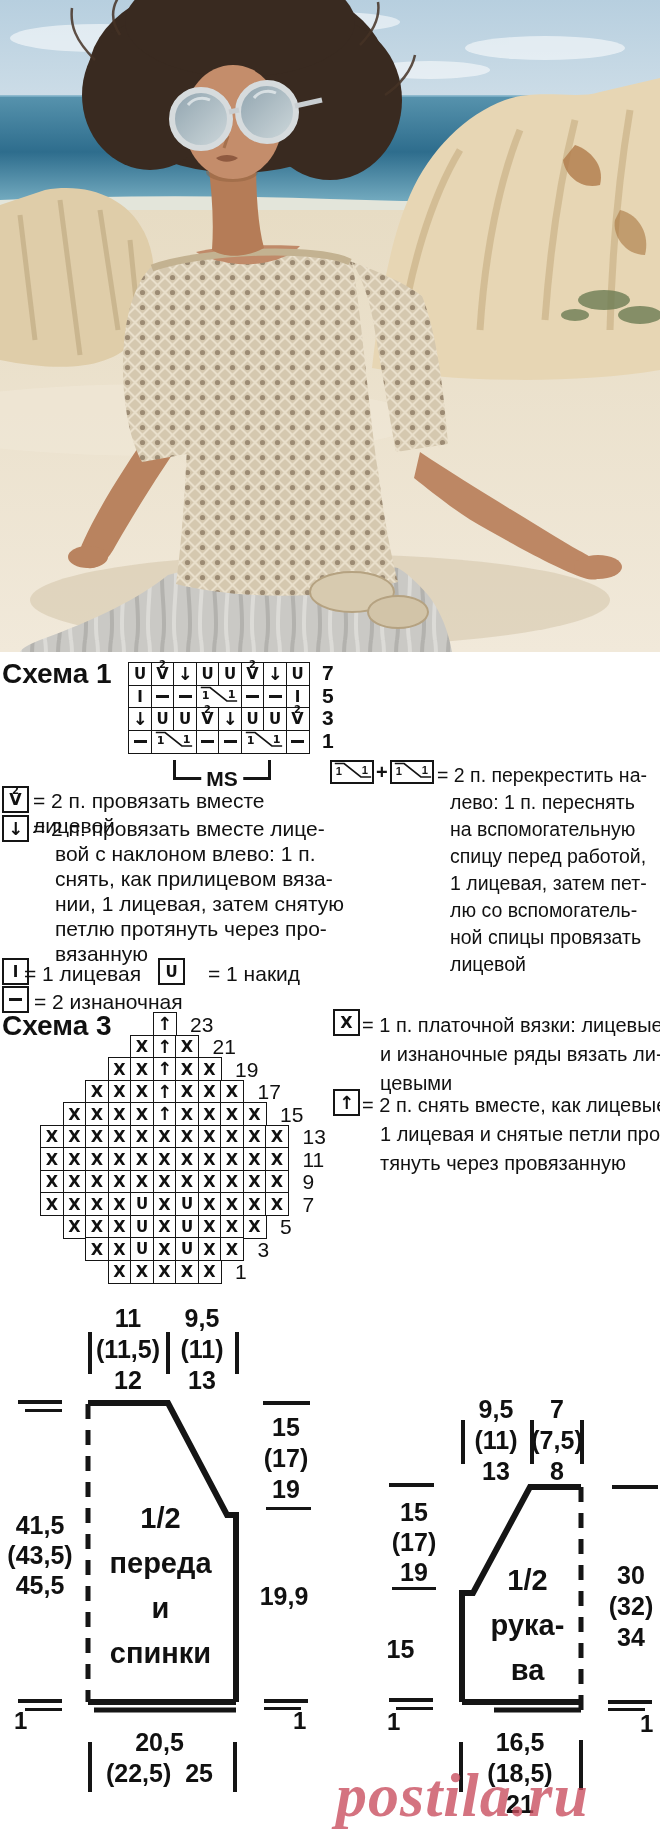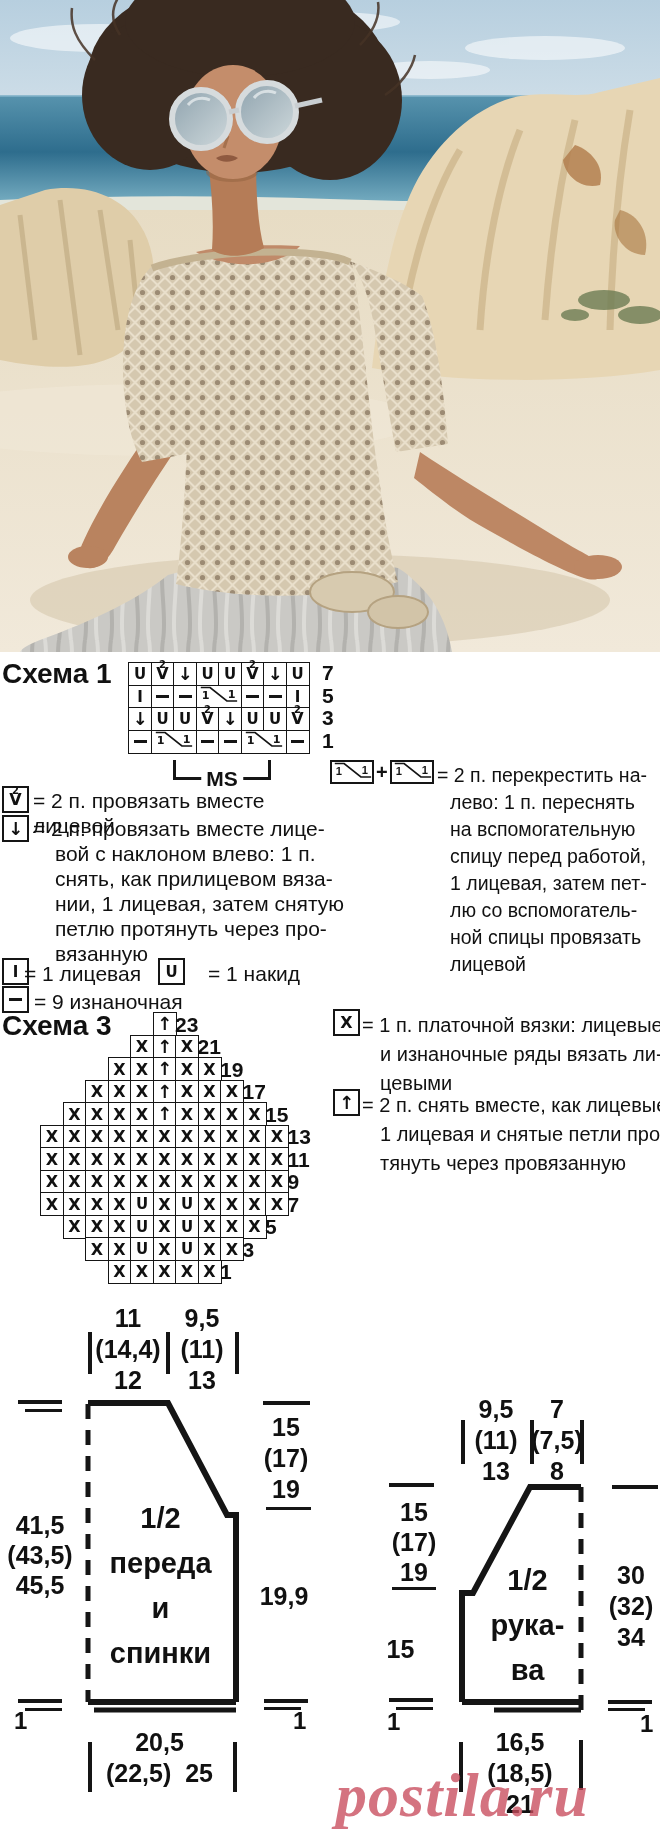--- a/index.html
+++ b/index.html
@@ -13,21 +13,21 @@
         margin-right:-1.5px;display:flex;align-items:center;justify-content:center;
         background:#fff;font-family:"DejaVu Sans",sans-serif;font-weight:bold}
   .cell.wide{width:46.5px}
   .syU{font-size:15px}.syX{font-size:16px}.syK{font-size:15px}
   .arrow{font-size:18px;line-height:1}
   .dash{width:13px;height:2.5px;background:#151515;display:block}
   .v2{position:relative;display:inline-block;font-size:16px;line-height:1;font-weight:bold}
   .v2 i{position:absolute;top:-6px;left:50%;transform:translateX(-50%);
         font-size:10px;font-style:normal;font-weight:bold}
   #c1nums div{height:22.5px;line-height:22.5px;font-size:21px;font-weight:bold}
-  .c3lab{margin-left:0;font-size:21px;font-weight:bold;line-height:23px;align-self:center}
+  .c3lab{margin-left:15px;font-size:21px;font-weight:normal;line-height:23px;align-self:center}
   .msbracket{border-left:3px solid #151515;border-right:3px solid #151515;border-bottom:3px solid #151515}
   .mslabel{position:absolute;left:50%;bottom:-14px;transform:translateX(-50%);
            background:#fff;padding:0 5px;font-size:21px;font-weight:bold}
   .symbox{box-sizing:border-box;position:absolute;width:27px;height:27px;border:2px solid #151515;
           display:flex;align-items:center;justify-content:center;background:#fff;
           font-family:"DejaVu Sans",sans-serif;font-weight:bold}
   .cablebox{box-sizing:border-box;position:absolute;width:44px;height:24px;border:2px solid #151515;
             display:flex;align-items:center;justify-content:center;background:#fff}
   .plus{font-size:20px;font-weight:bold}
   .leg{font-size:21px;line-height:25px;white-space:pre-line}
@@ -284,21 +284,21 @@
   </span>
 <div class="abs leg" style="left:24px;top:961px">= 1 лицевая</div>
 <span class="symbox" style="left:158px;top:958px">
     <span class="syU">U</span>
   </span>
 <div class="abs leg" style="left:208px;top:961px">= 1 накид</div>
 
 <span class="symbox" style="left:2px;top:986px">
     <span class="dash"></span>
   </span>
-<div class="abs leg" style="left:34px;top:989px">= 9 изнаночная</div>
+<div class="abs leg" style="left:34px;top:989px">= 2 изнаночная</div>
 
 <span class="cablebox" style="left:330px;top:760px">
     <span><svg viewBox="0 0 44 20" width="41" height="19">
         <path d="M3,2.5 H13 L31,17 H42" fill="none" stroke="#151515" stroke-width="1.8"></path>
         <text x="4" y="15" font-size="12" font-weight="bold" fill="#151515">1</text>
         <text x="32" y="14" font-size="12" font-weight="bold" fill="#151515">1</text>
       </svg></span>
   </span>
 <span class="abs plus" style="left:376px;top:761px">+</span>
 <span class="cablebox" style="left:390px;top:760px">
@@ -635,21 +635,21 @@
 цевыми</div>
 <span class="symbox" style="left:333px;top:1089px">
     <span class="arrow">↑</span>
   </span>
 <div class="abs leg3 hang18" style="left:362px;top:1091px;width:300px">= 2 п. снять вместе, как лицевые,
 1 лицевая и снятые петли про-
 тянуть через провязанную</div>
 
 <div class="abs mnum" style="left:92px;top:1303px;width:72px">
     <div>11</div>
-    <div>(14,4)</div>
+    <div>(11,5)</div>
     <div>12</div>
   </div>
 <div class="abs mnum" style="left:166px;top:1303px;width:72px">
     <div>9,5</div>
     <div>(11)</div>
     <div>13</div>
   </div>
 <div class="vbar" style="left:88px;top:1332px;height:42px"></div>
 <div class="vbar" style="left:166px;top:1332px;height:42px"></div>
 <div class="vbar" style="left:235px;top:1332px;height:42px"></div>

